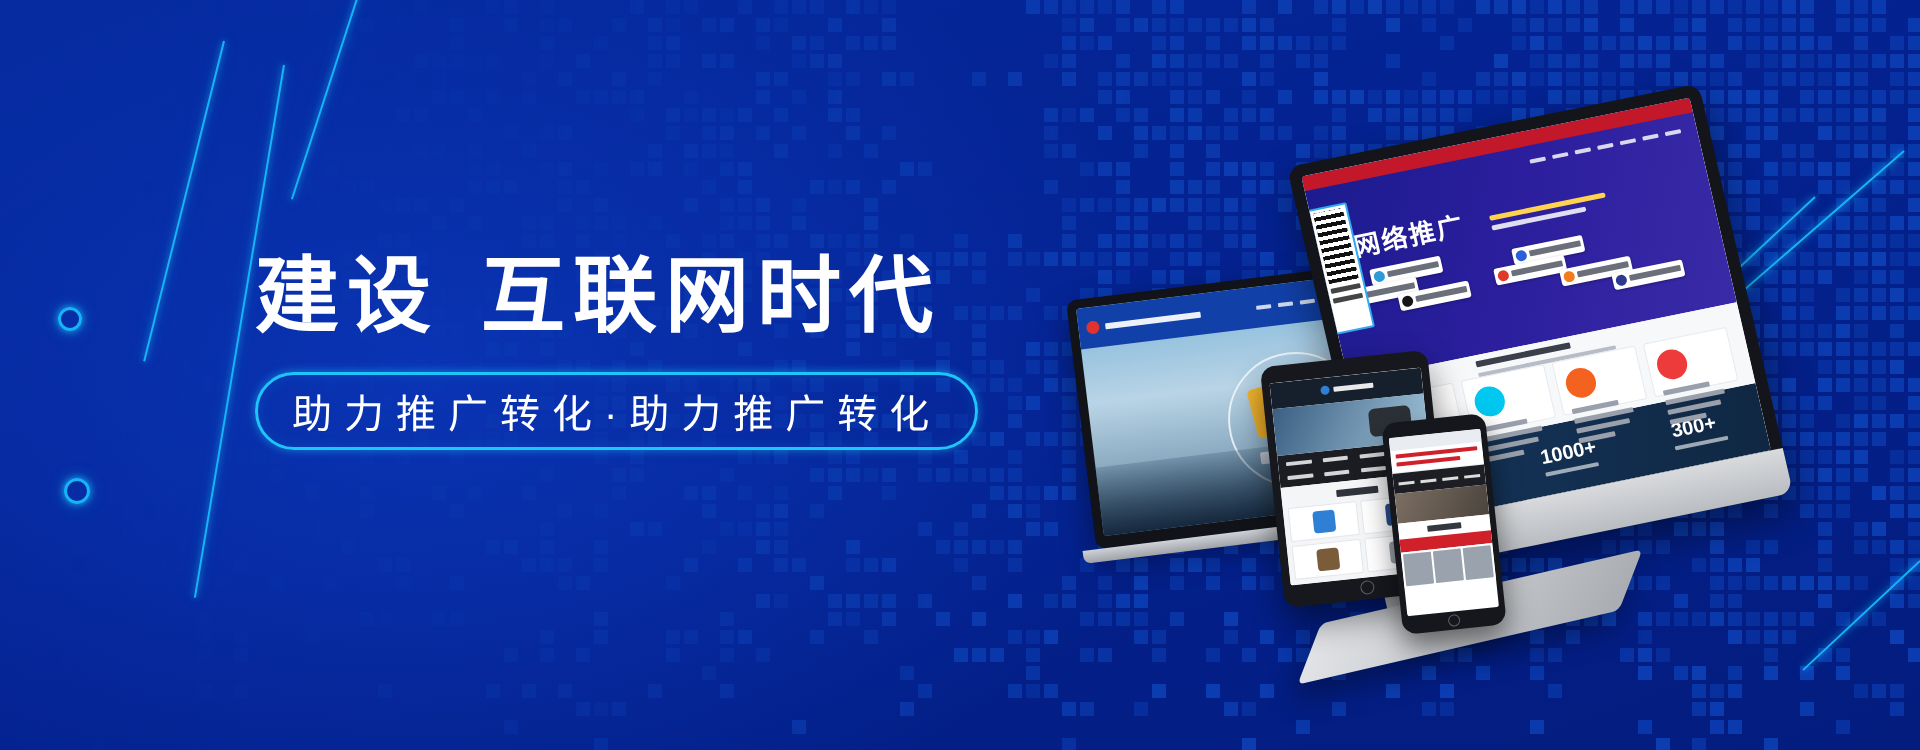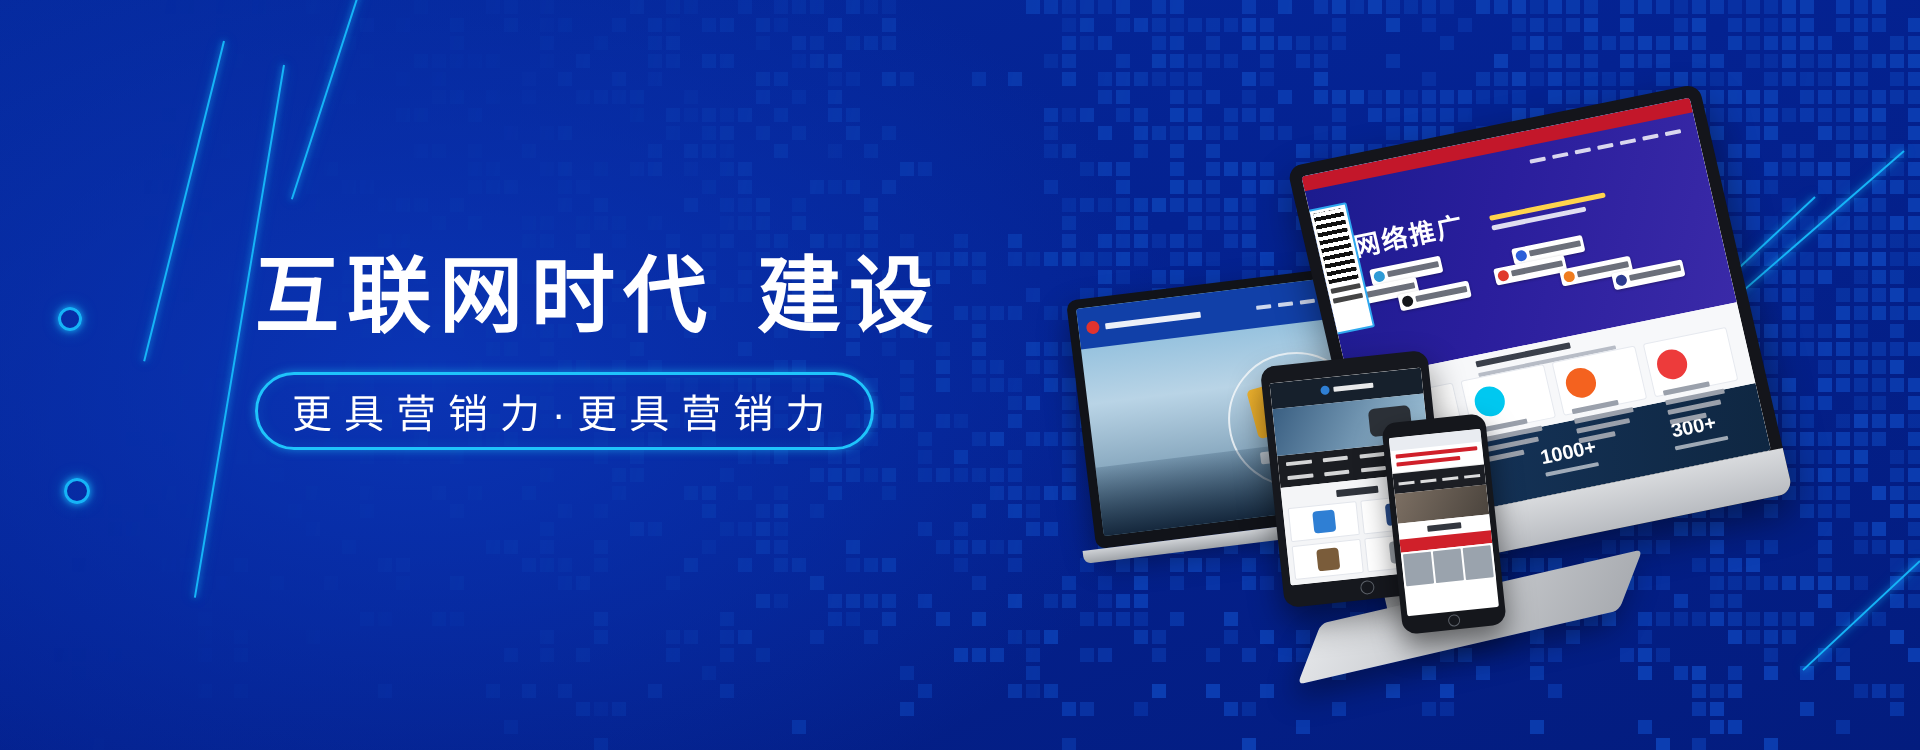--- a/index.html
+++ b/index.html
@@ -2082,25 +2082,25 @@
     <div class="nline" style="left:1904px;top:150px;width:620px;transform:rotate(139deg);"></div>
     <div class="ncirc" style="left:1437px;top:557px;width:26px;height:26px;"></div>
 
     <div class="nline" style="left:1920px;top:560px;width:160px;transform:rotate(137deg);"></div>
   </div>
 
   <div class="copy">
     <div class="row1">
     </div>
     <div class="row2">
+      <div class="h1b">建设</div>
       <div class="h1b">互联网时代</div>
-      <div class="h1b">建设</div>
     </div>
     <div class="tagwrap">
-      <div class="tag">更具营销力·更具营销力</div>
+      <div class="tag">助力推广转化·助力推广转化</div>
     </div>
   </div>
 
   <div class="devices">
 
     <div class="laptop">
       <div class="lid">
         <div class="scr">
           <div class="lp-top">
             <div class="lp-logo"></div>

